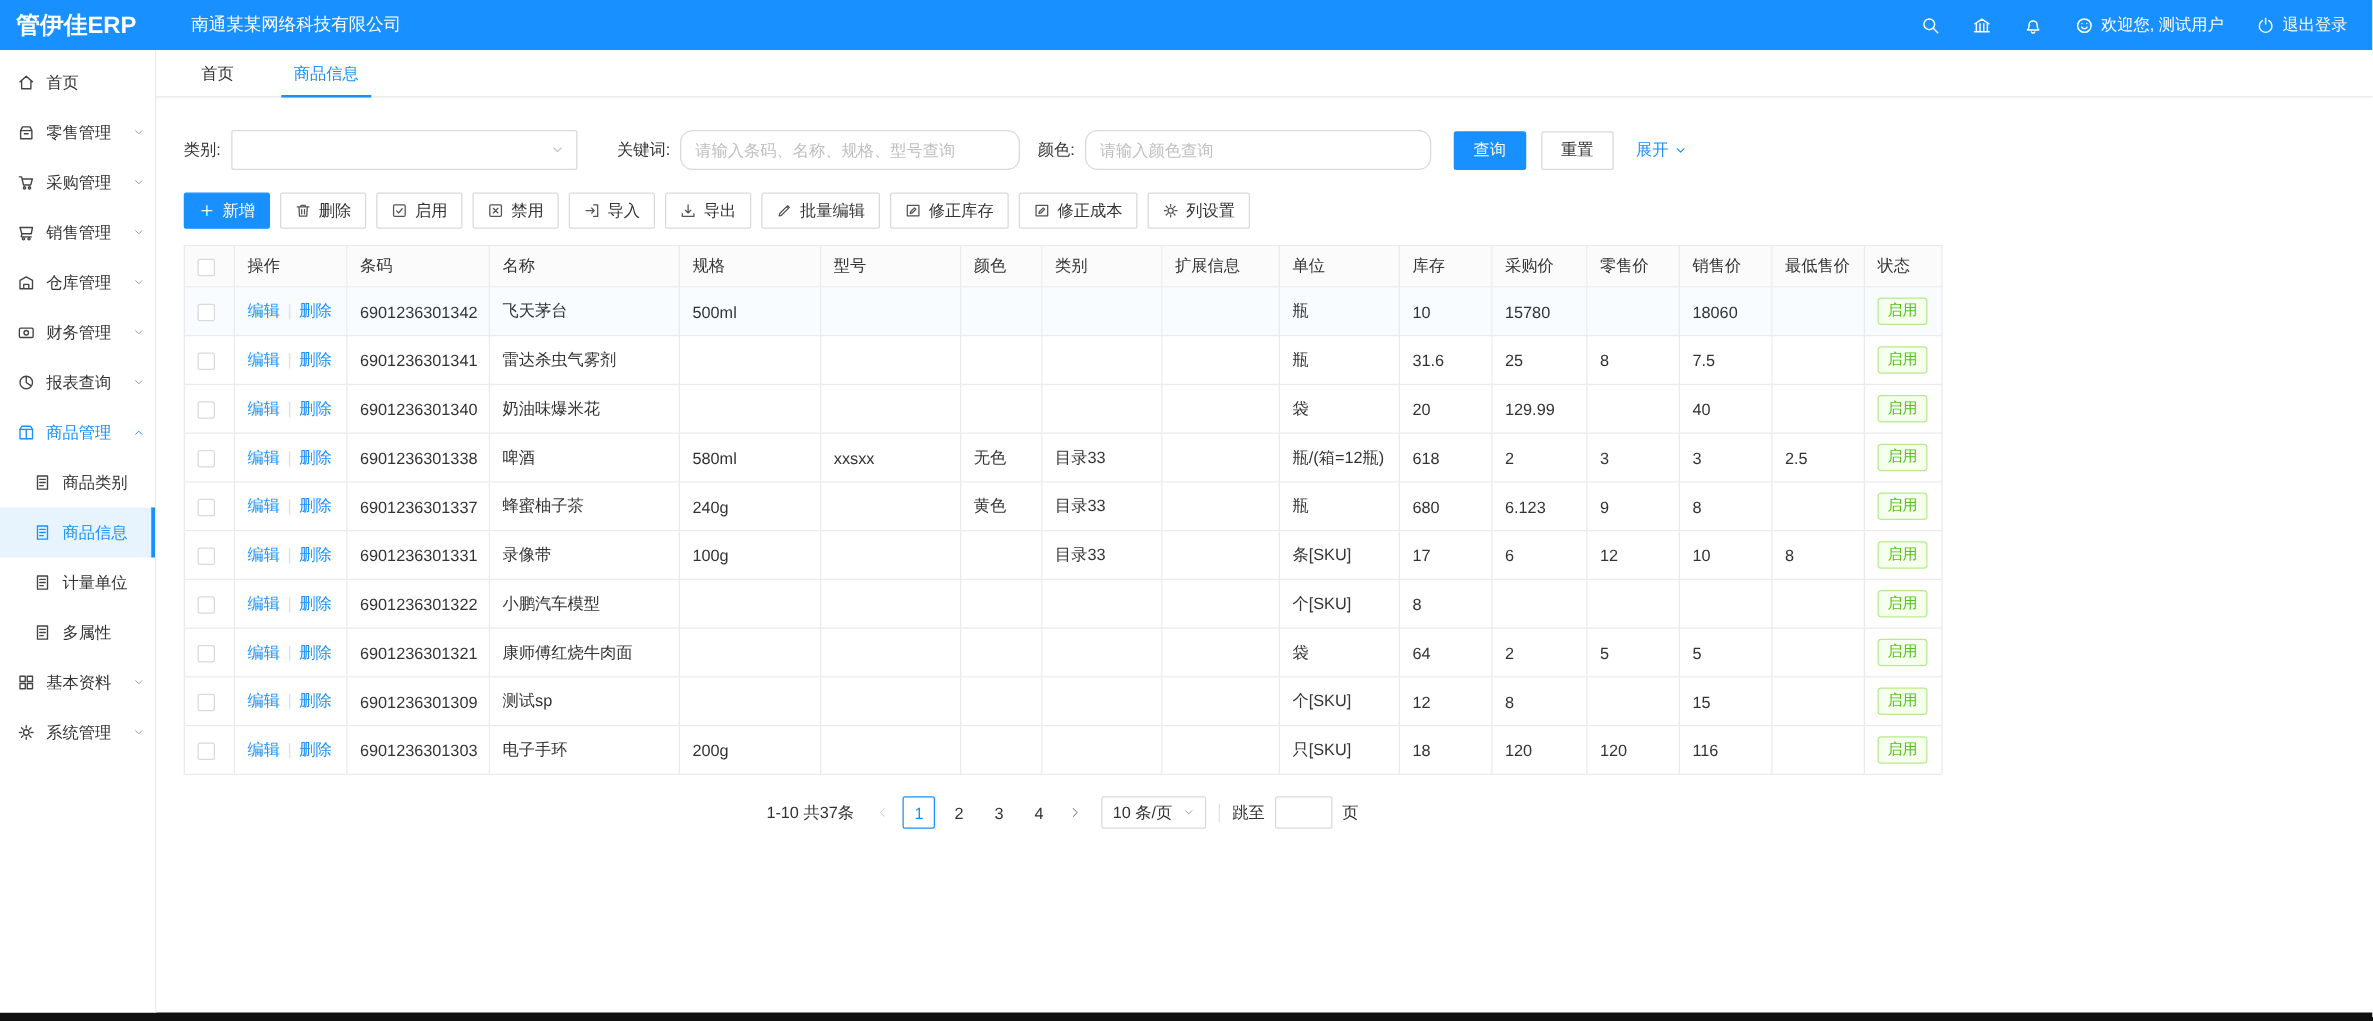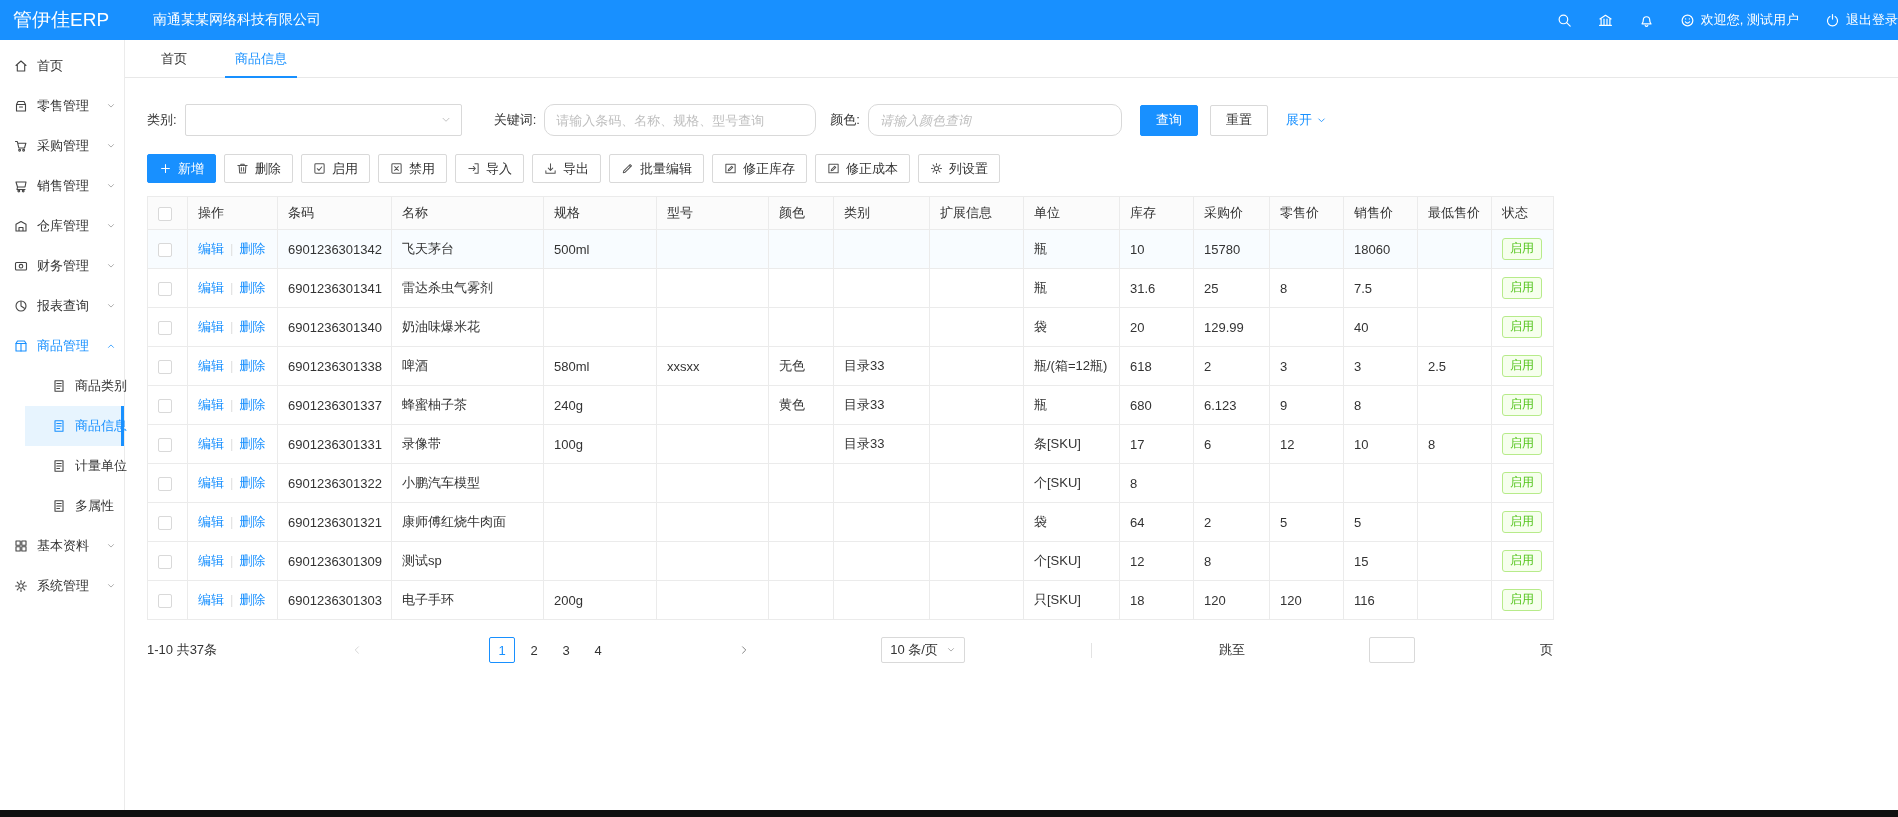--- a/index.html
+++ b/index.html
@@ -2,54 +2,54 @@
 <html><head>
 <meta charset="utf-8">
 <style>
   *{box-sizing:border-box;margin:0;padding:0;}
   html,body{width:1898px;height:817px;overflow:hidden;}
   body{font-family:"Liberation Sans","DejaVu Sans",sans-serif;font-size:13px;color:#333;background:#fff;}
   .icon{display:inline-flex;width:14px;height:14px;flex:none;}
   .icon svg{width:100%;height:100%;display:block;}
 
   .topbar{height:40px;background:#1890ff;display:flex;align-items:center;color:#fff;}
-  .logo{width:125px;padding-left:13px;font-size:19px;font-weight:normal;white-space:nowrap;}
+  .logo{width:125px;padding-left:13px;font-size:19px;font-weight:bold;white-space:nowrap;}
   .company{font-size:14px;margin-left:28px;}
-  .top-right{margin-left:auto;display:flex;align-items:center;}
+  .top-right{margin-left:auto;display:flex;align-items:center;padding-right:20px;}
   .top-right>*{margin-left:26px;}
   .top-act{display:flex;align-items:center;gap:6px;cursor:pointer;font-size:13px;white-space:nowrap;}
   .top-right .icon{width:15px;height:15px;}
 
   .layout{display:flex;height:770px;}
   .sidebar{width:125px;flex:none;border-right:1px solid #ebebeb;padding-top:6px;background:#fff;}
   .side-item{height:40px;display:flex;align-items:center;padding:0 6px 0 14px;cursor:pointer;white-space:nowrap;}
   .side-item .icon{margin-right:9px;color:#444;}
   .side-label{flex:1;}
   .side-item .chev{width:10px;height:10px;color:#999;margin-right:2px;}
-  .side-item.child{padding-left:27px;margin-left:25px;}
+  .side-item.child{padding-left:27px;}
   .side-item.open{color:#1890ff;justify-content:center;}
   .side-item.open .icon{color:#1890ff;}
   .side-item.active{background:#e7f4fe;color:#1890ff;border-right:3px solid #1890ff;}
   .side-item.active .icon{color:#1890ff;}
 
   .main{flex:1;display:flex;flex-direction:column;min-width:0;}
   .tabbar{height:38px;flex:none;border-bottom:1px solid #e8e8e8;display:flex;padding-left:36px;}
   .tab{display:flex;align-items:center;margin-right:48px;cursor:pointer;position:relative;}
   .tab.active{color:#1890ff;}
   .tab.active::after{content:"";position:absolute;left:-10px;right:-10px;bottom:-1px;height:2px;background:#1890ff;}
 
   .content{padding:16px 0 0 22px;}
   .filters{display:flex;align-items:center;margin:10px 0 18px;}
   .flabel{margin-right:8px;}
   .select{width:277px;height:32px;border:1px solid #d9d9d9;border-radius:2px;background:#fff;display:flex;align-items:center;justify-content:flex-end;padding-right:9px;margin-right:32px;cursor:pointer;color:#bfbfbf;}
   .select .icon{width:12px;height:12px;color:#bfbfbf;}
   .finput{height:32px;border:1px solid #d9d9d9;border-radius:10px;padding:0 11px;font:inherit;color:#333;outline:none;}
   .finput::placeholder{color:#bfbfbf;}
   .kw{width:272px;margin-right:14px;}
-  .colorin{width:254px;margin-right:18px;font-style:italic;}
+  .colorin{width:277px;margin-right:18px;}
   .btn{height:31px;padding:0 15px;border:1px solid #d9d9d9;border-radius:2px;background:#fff;font:inherit;cursor:pointer;color:#333;}
   .btn-primary{background:#1890ff;border-color:#1890ff;color:#fff;margin-right:12px;}
   .expand{display:flex;align-items:center;gap:4px;color:#1890ff;margin-left:18px;cursor:pointer;}
   .expand .icon{width:11px;height:11px;}
 
   .toolbar{display:flex;align-items:center;margin-bottom:13px;}
   .tbtn{height:29px;display:inline-flex;align-items:center;gap:6px;padding:4px 11px;margin-right:8px;border:1px solid #d9d9d9;border-radius:2px;background:#fff;font:inherit;cursor:pointer;color:#333;}
   .tbtn .icon{width:13px;height:13px;color:#555;}
   .tbtn-primary{background:#1890ff;border-color:#1890ff;color:#fff;}
   .tbtn-primary .icon{color:#fff;}
@@ -58,21 +58,21 @@
   .grid th,.grid td{border:1px solid #ebebeb;padding:0 10px;text-align:left;font-weight:normal;white-space:nowrap;overflow:hidden;font-size:13px;}
   .grid thead th{height:33px;background:#fbfbfb;}
   .grid tbody td{height:39px;}
   .grid tbody tr:first-child td{background:#f8fcff;}
   .cb{width:14px;height:14px;border:1px solid #d9d9d9;border-radius:2px;background:#fff;display:inline-block;vertical-align:middle;cursor:pointer;}
   .cb-cell{text-align:center;padding:0;}
   .link{color:#1890ff;cursor:pointer;text-decoration:none;}
   .sep{color:#e0e0e0;margin:0 6px;}
   .badge{display:inline-block;padding:2px 7px;font-size:12px;line-height:1.3;color:#52c41a;background:#f6ffed;border:1px solid #b7eb8a;border-radius:3px;}
 
-  .pagination{width:1406px;display:flex;justify-content:space-between;align-items:center;margin-top:17px;}
+  .pagination{width:1406px;display:flex;justify-content:center;align-items:center;margin-top:17px;}
   .pg-total{margin-right:10px;}
   .pg-btn{width:26px;height:26px;display:flex;align-items:center;justify-content:center;cursor:pointer;color:#666;}
   .pg-btn .icon{width:10px;height:10px;}
   .pg-btn.disabled{color:#ccc;}
   .pg-pages{display:flex;align-items:center;}
   .pg-num{min-width:26px;height:26px;padding:0 4px;display:flex;align-items:center;justify-content:center;margin:0 3px;border-radius:2px;cursor:pointer;}
   .pg-num.active{border:1px solid #1890ff;color:#1890ff;}
   .pg-size{height:26px;border:1px solid #d9d9d9;border-radius:2px;display:flex;align-items:center;gap:8px;padding:0 8px;margin:0 10px 0 8px;cursor:pointer;white-space:nowrap;}
   .pg-size .icon{width:10px;height:10px;color:#999;}
   .pg-divider{width:1px;height:15px;background:#e3e3e3;margin-right:10px;}

